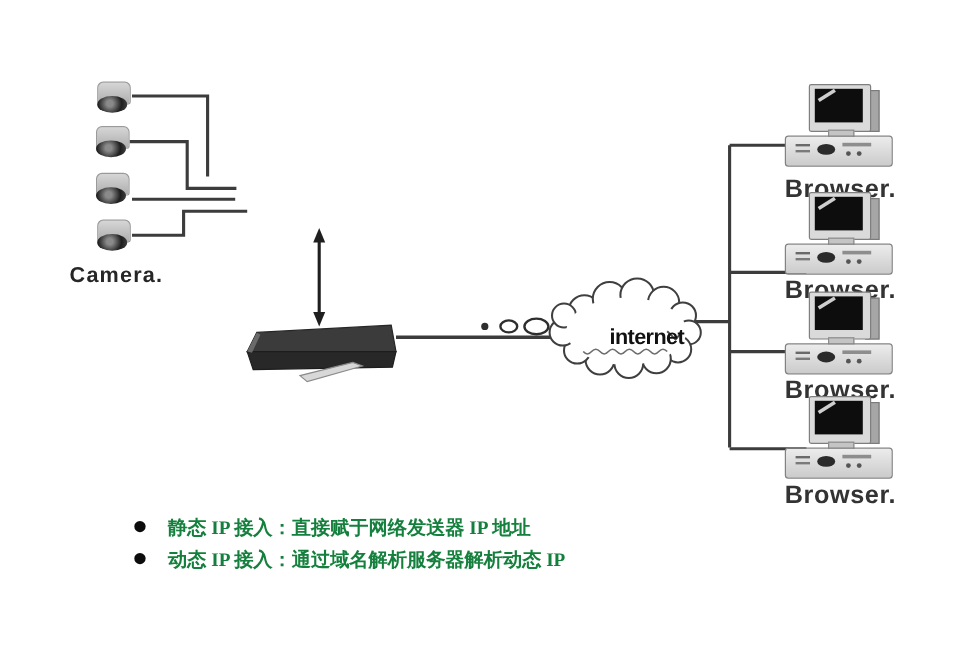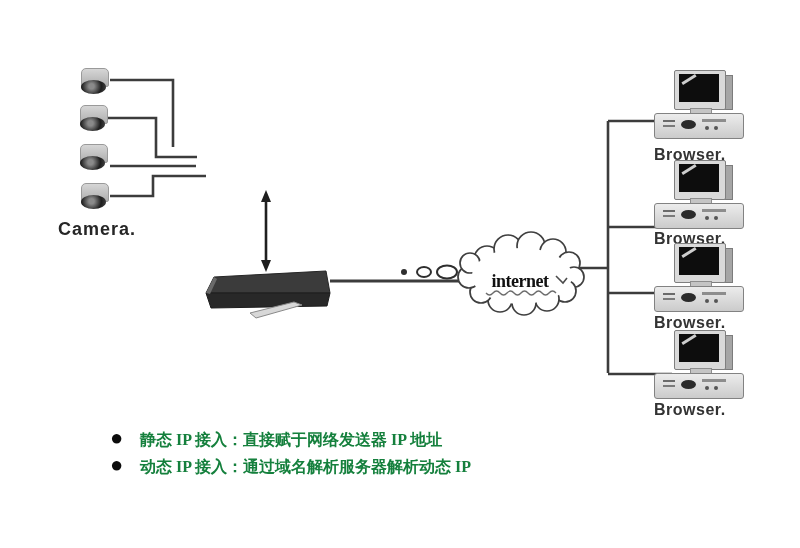--- a/index.html
+++ b/index.html
@@ -33,24 +33,24 @@
   .computer .oval{position:absolute;left:26px;top:6px;width:15px;height:9px;background:#2b2b2b;
     border-radius:50%;}
   .computer .tray{position:absolute;left:47px;top:5px;width:24px;height:3px;background:#8d8d8d;}
   .computer .dot1{position:absolute;left:50px;top:12px;width:4px;height:4px;background:#555;
     border-radius:50%;}
   .computer .dot2{position:absolute;left:59px;top:12px;width:4px;height:4px;background:#555;
     border-radius:50%;}
 
   .label{position:absolute;font-weight:bold;color:#262626;text-align:right;}
   .camera-label{left:58px;top:219px;font-size:18px;letter-spacing:1px;}
-  .browser-label{left:654px;width:92px;text-align:left;font-size:16px;color:#333;
+  .browser-label{left:654px;width:92px;text-align:left;font-size:21px;color:#333;
     letter-spacing:.5px;}
-  .cloud-label{left:470px;top:271px;width:100px;text-align:center;font-size:18px;
-    color:#111;letter-spacing:-0.5px;font-family:Liberation Serif, serif;}
+  .cloud-label{left:470px;top:271px;width:100px;text-align:right;font-size:18px;
+    color:#111;letter-spacing:-0.5px;}
 
   .legend-row{position:absolute;left:110px;height:22px;}
   .legend-bullet{position:absolute;left:0;top:-3px;font-size:22px;line-height:22px;color:#0c0c0c;}
   .legend-text{position:absolute;left:30px;top:0;width:430px;font-size:16px;font-weight:bold;
     color:#15803d;font-family:"Liberation Serif","DejaVu Serif",serif;white-space:nowrap;}
 </style>
 </head>
 <body>
 
 <div class="canvas">

